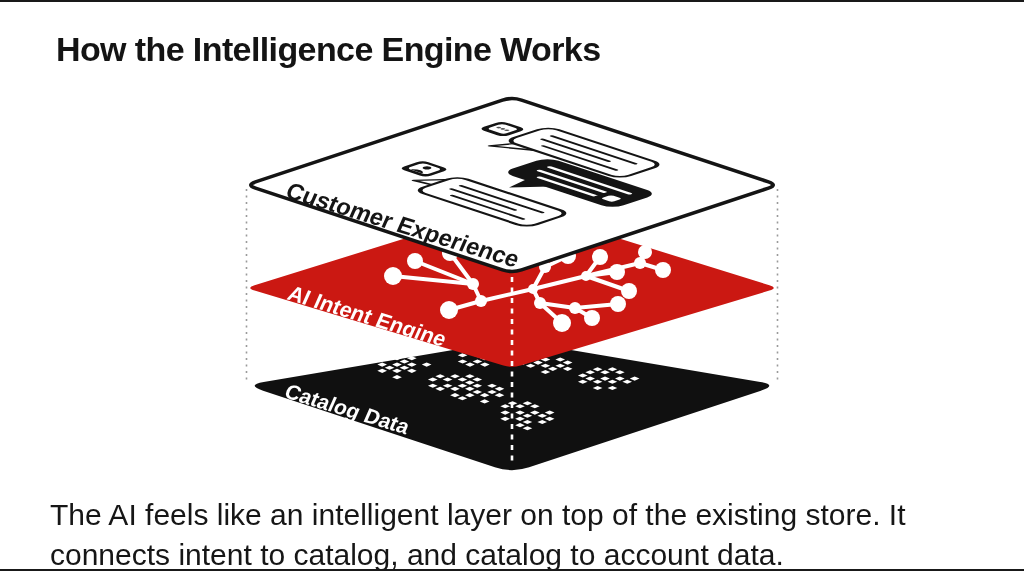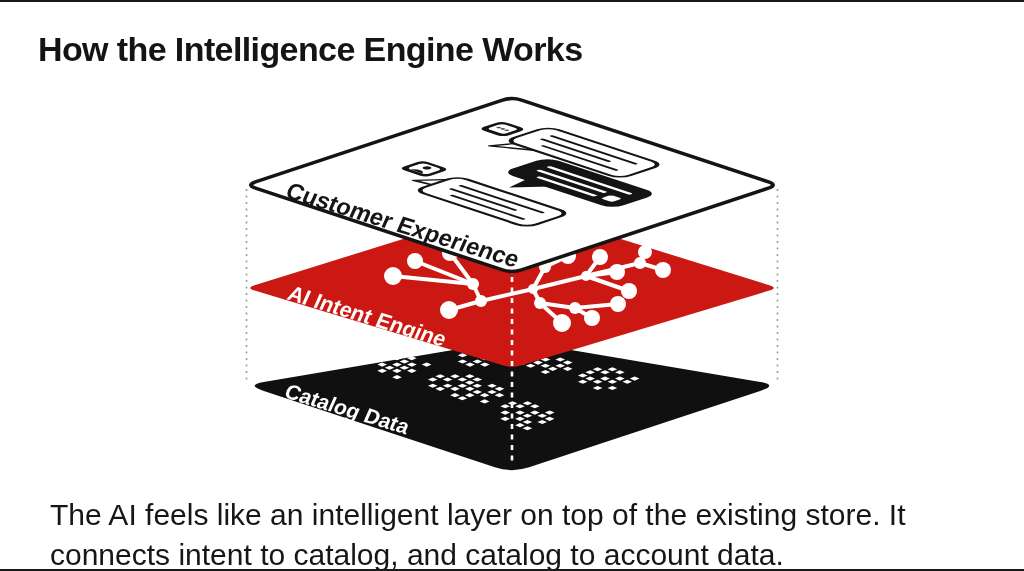--- a/index.html
+++ b/index.html
@@ -5,21 +5,21 @@
   html,body{margin:0;padding:0;}
   body{
     width:1024px;height:571px;position:relative;overflow:hidden;
     background:#ffffff;
     font-family:"Liberation Sans", sans-serif;
   }
   .edge-bar{position:absolute;left:0;width:1024px;height:2px;background:#191919;}
   .edge-bar.top{top:0;}
   .edge-bar.bottom{bottom:0;}
   .page-title{
-    position:absolute;left:38px;top:30px;margin:0;
+    position:absolute;left:56px;top:30px;margin:0;
     font-size:34px;font-weight:700;letter-spacing:-0.6px;color:#141414;
   }
   .caption{
     position:absolute;left:38px;top:483px;margin:12px;width:868px;
     font-size:30px;line-height:1.33;color:#161616;
   }
   svg.diagram{position:absolute;left:0;top:0;}
   svg text.layer-label{
     font-family:"Liberation Sans", sans-serif;
     font-weight:700;

